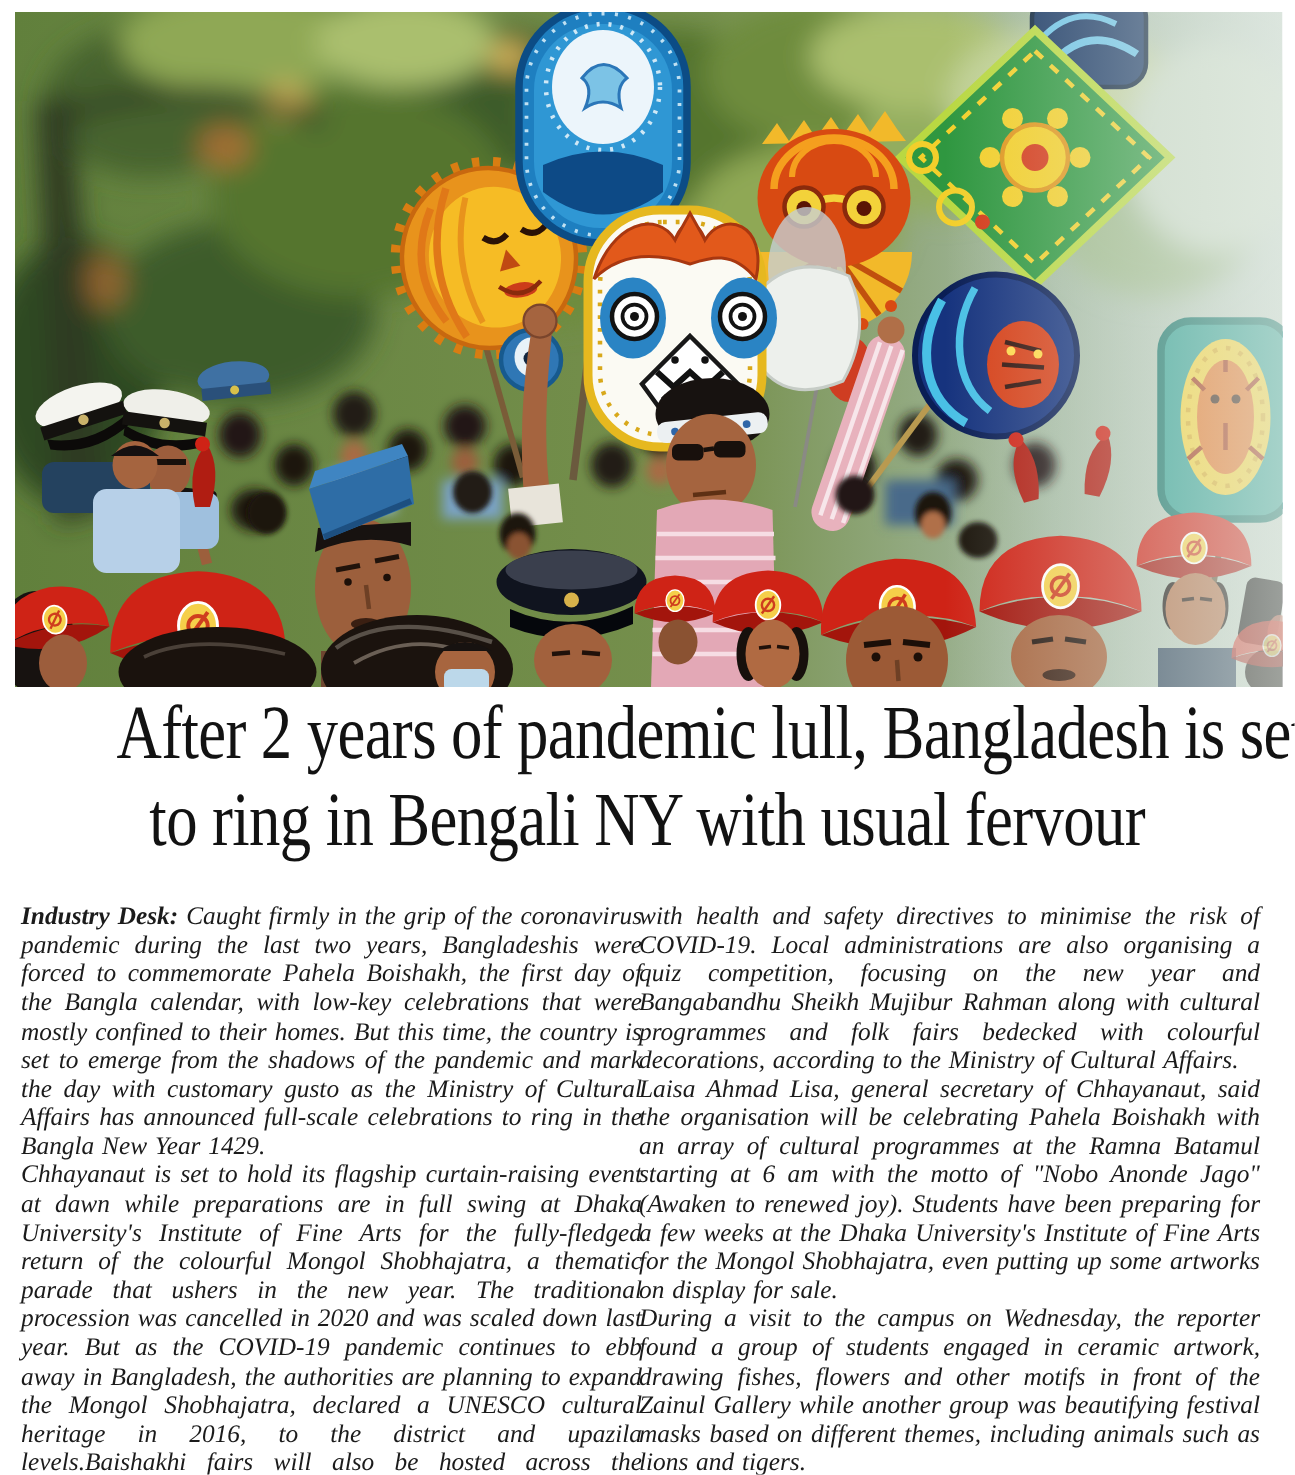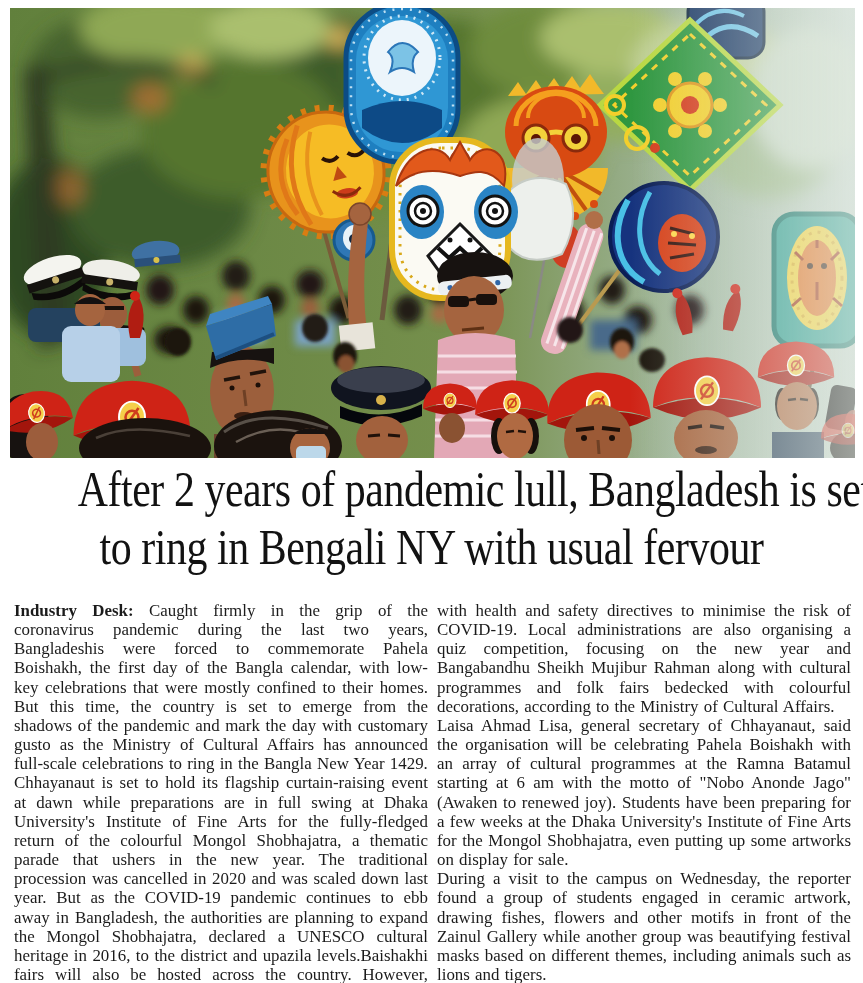--- a/index.html
+++ b/index.html
@@ -5,22 +5,22 @@
   html,body{margin:0;padding:0;background:#ffffff;}
   body{width:863px;height:983px;position:relative;font-family:"Liberation Serif", serif;overflow:hidden;}
   .page{position:absolute;inset:0;background:#ffffff;}
   .photo-wrap{position:absolute;left:10px;top:8px;width:845px;height:450px;overflow:hidden;}
   .photo-wrap svg{display:block;width:845px;height:450px;}
   .headline{position:absolute;left:0;top:460px;width:863px;text-align:center;color:#121212;}
   .headline .hline{display:block;white-space:nowrap;font-size:51px;line-height:58px;font-weight:500;
     transform:scaleX(0.82);transform-origin:50% 50%;letter-spacing:-0.5px;}
   .bodytext{position:absolute;top:601px;color:#1b1b1b;font-size:16.9px;line-height:19.15px;text-align:justify;}
   .col-left{left:14px;width:414px;}
-  .col-right{left:437px;width:414px;}
-  .bodytext p{margin:0;padding:0;text-indent:0;word-spacing:1px;}
+  .col-right{left:426px;width:414px;}
+  .bodytext p{margin:0;padding:0;text-indent:0;word-spacing:1px;font-style:italic;}
   .lead{font-weight:bold;}
   .cont-last{text-align-last:justify;}
 </style>
 </head>
 <body>
 
 <div class="page">
 
   <div class="photo-wrap">
   <svg viewBox="0 0 845 450" preserveAspectRatio="none">

